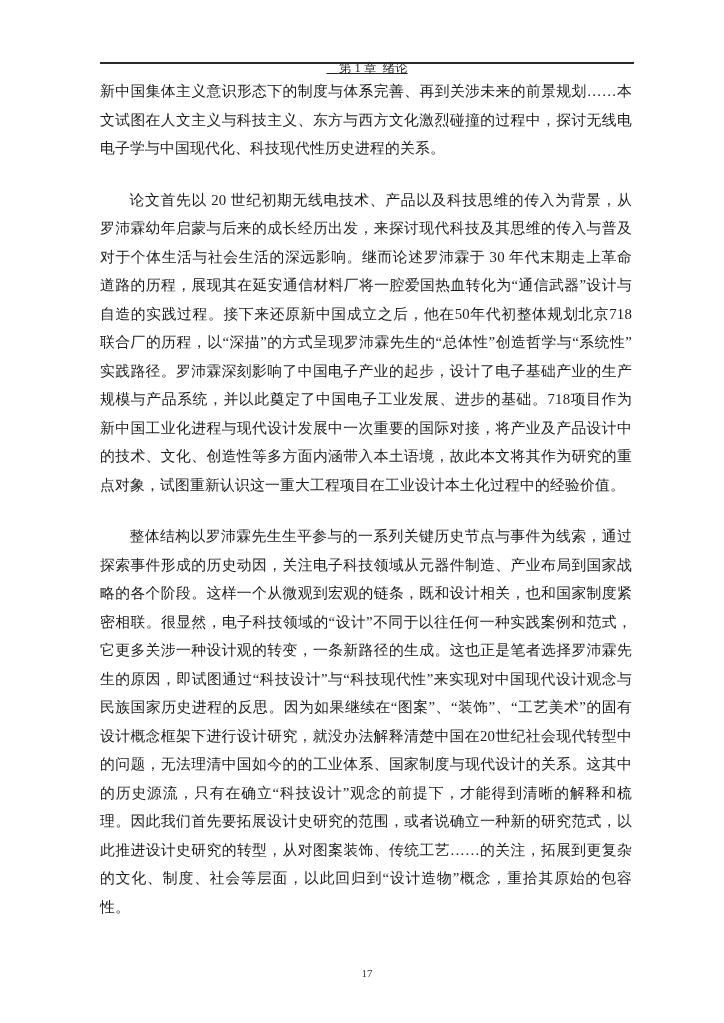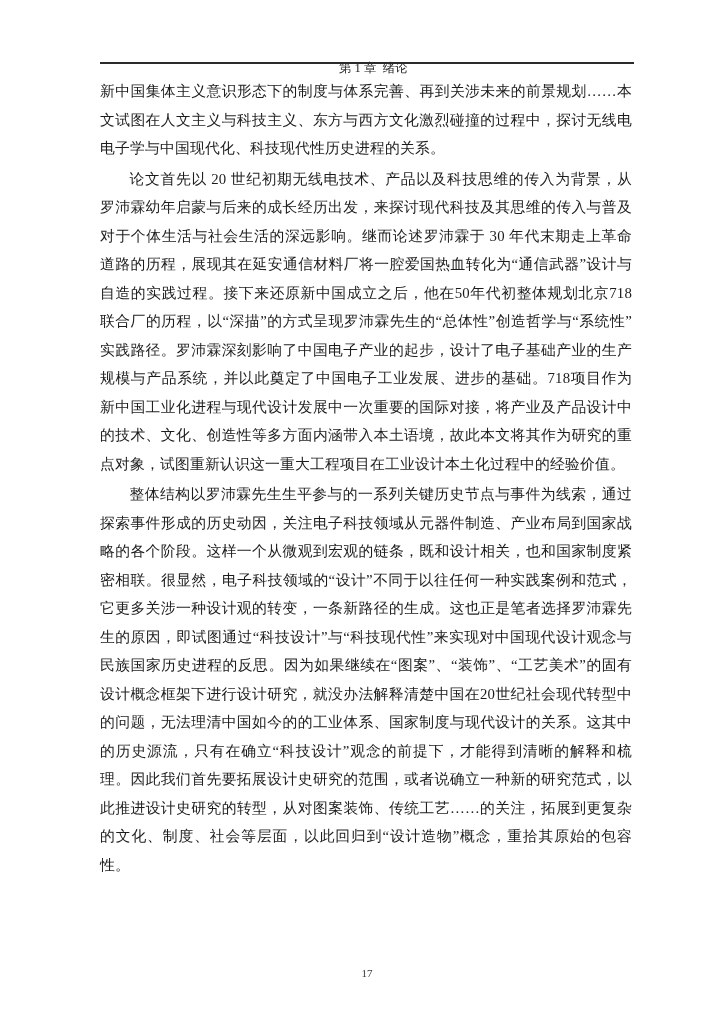--- a/index.html
+++ b/index.html
@@ -19,20 +19,21 @@
   .running-header {
     position: absolute;
     top: 44px;
     left: 100px;
     width: 534px;
     text-align: center;
     font-size: 12.5px;
     line-height: 16px;
     white-space: pre;
     color: #222222;
+    text-decoration: underline;
   }
   .header-rule {
     position: absolute;
     top: 62px;
     left: 100px;
     width: 534px;
     height: 0;
     border-top: 2px solid #2a2a2a;
   }
   .content {
@@ -43,21 +44,21 @@
     font-size: 14.8px;
     line-height: 28.5px;
     text-align: justify;
     letter-spacing: 0.2px;
   }
   .content p {
     margin: 0;
     padding: 0;
   }
   .content p + p {
-    margin-top: 2px;
+    margin-top: 23px;
   }
   .content p.indent {
     text-indent: 2em;
   }
   .page-number {
     position: absolute;
     top: 924px;
     left: 100px;
     width: 534px;
     text-align: center;

